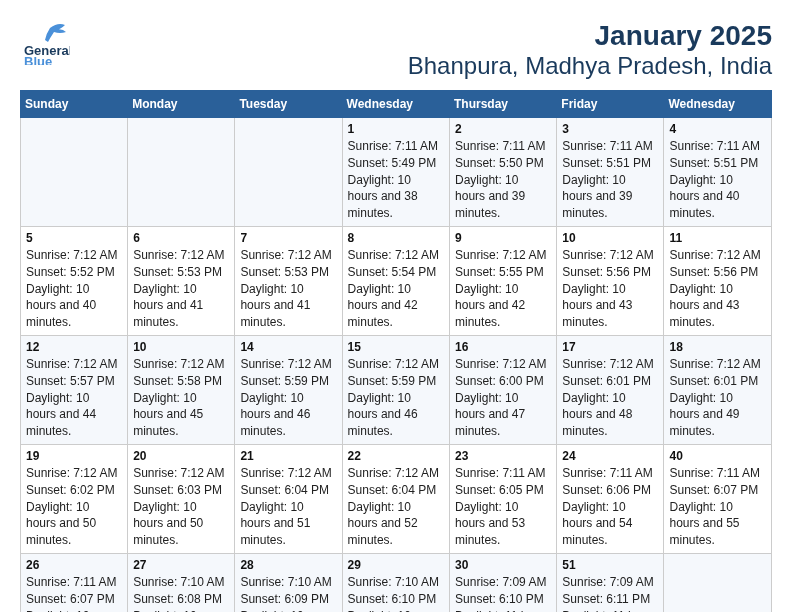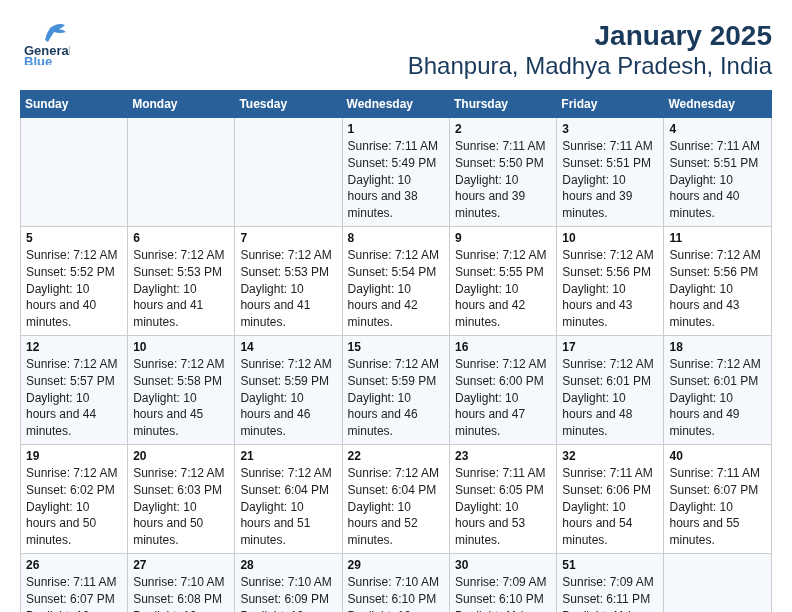--- a/index.html
+++ b/index.html
@@ -259,21 +259,21 @@
           Sunrise: 7:12 AM<br>Sunset: 6:04 PM<br>Daylight: 10 hours and 52 minutes.
         </div>
         </td>
         <td>
           <span class="day-number">23</span>
         <div class="day-info">
           Sunrise: 7:11 AM<br>Sunset: 6:05 PM<br>Daylight: 10 hours and 53 minutes.
         </div>
         </td>
         <td>
-          <span class="day-number">32</span>
+          <span class="day-number">24</span>
         <div class="day-info">
           Sunrise: 7:11 AM<br>Sunset: 6:06 PM<br>Daylight: 10 hours and 54 minutes.
         </div>
         </td>
         <td>
           <span class="day-number">40</span>
         <div class="day-info">
           Sunrise: 7:11 AM<br>Sunset: 6:07 PM<br>Daylight: 10 hours and 55 minutes.
         </div>
         </td>

